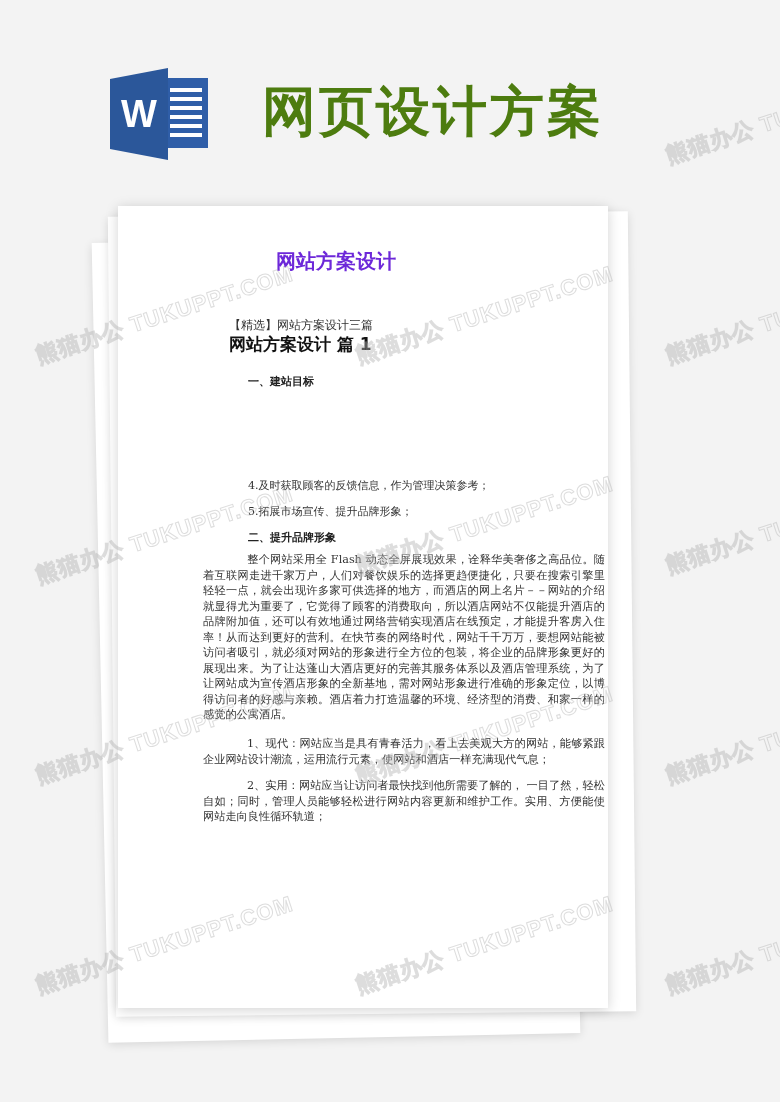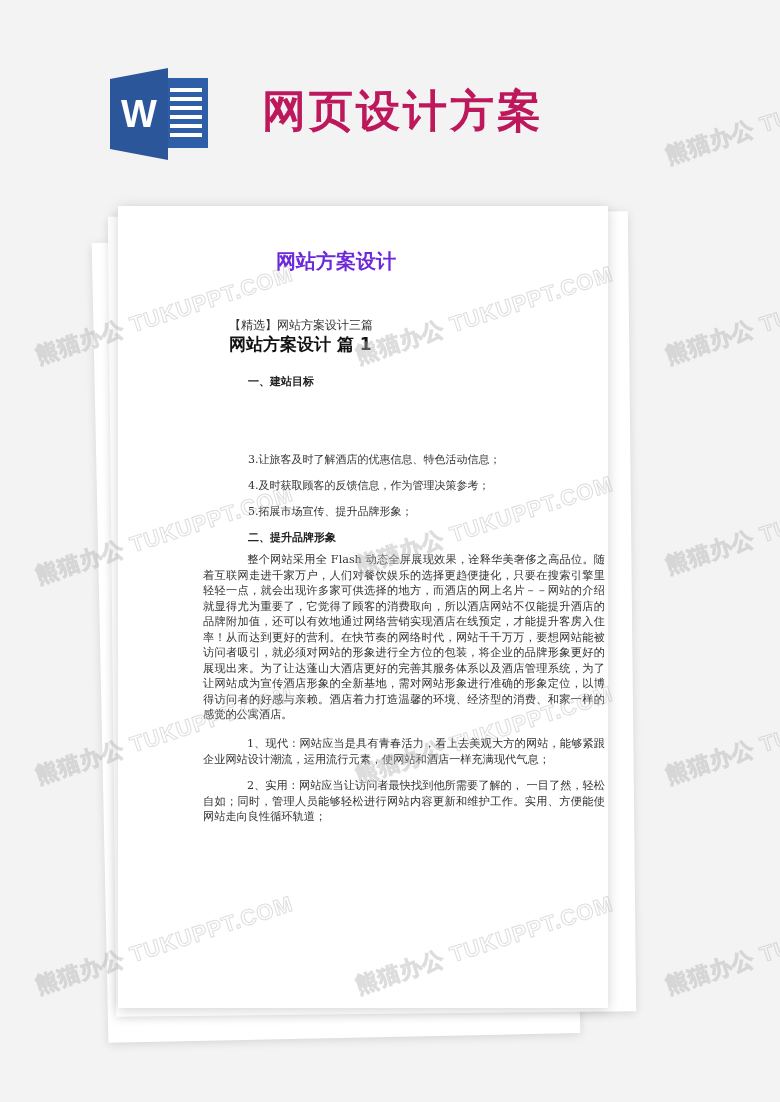--- a/index.html
+++ b/index.html
@@ -19,21 +19,21 @@
     position:absolute; left:0; top:0; width:58px; height:92px;
     background:#2b579a;
     clip-path:polygon(0 12%, 100% 0, 100% 100%, 0 88%);
   }
   .word-logo .cover span {
     position:absolute; left:6px; top:24px; width:46px; text-align:center;
     color:#fff; font-family:"Liberation Sans", sans-serif; font-weight:bold; font-size:38px; line-height:44px;
   }
   .banner-title {
     position:absolute; left:262px; top:80px;
-    font-size:44px; font-weight:bold; color:#be185d; letter-spacing:3px; line-height:62px;
+    font-size:54px; font-weight:bold; color:#4d7c0f; letter-spacing:3px; line-height:62px;
   }
   .page {
     position:absolute; background:#fff;
   }
   .page.back2 { left:100px; top:238px; width:472px; height:800px; transform:rotate(-1.2deg); box-shadow:0 2px 10px rgba(0,0,0,0.12); }
   .page.back1 { left:112px; top:214px; width:520px; height:800px; transform:rotate(-0.6deg); box-shadow:0 2px 10px rgba(0,0,0,0.12); }
   .page.front { left:118px; top:206px; width:490px; height:802px; box-shadow:0 2px 12px rgba(0,0,0,0.18); }
   .doc-content { position:absolute; left:0; top:0; width:780px; height:1102px; }
   .doc-title { position:absolute; left:0; top:248px; width:622px; text-align:center; font-size:20px; font-weight:bold; color:#6d28d9; padding-left:50px; box-sizing:border-box; }
   .subtitle { position:absolute; left:229px; top:317px; font-size:12px; color:#333; }
@@ -73,21 +73,20 @@
 <div class="page back2"></div>
 <div class="page back1"></div>
 <div class="page front"></div>
 
 <div class="doc-content">
   <div class="doc-title">网站方案设计</div>
   <div class="subtitle">【精选】网站方案设计三篇</div>
   <div class="part-title">网站方案设计  篇 1</div>
 
   <div class="sec-head" style="top:374px">一、建站目标</div>
-  <div class="goal" style="top:452px">3.让旅客及时了解酒店的优惠信息、特色活动信息；</div>
   <div class="goal" style="top:478px">4.及时获取顾客的反馈信息，作为管理决策参考；</div>
   <div class="goal" style="top:504px">5.拓展市场宣传、提升品牌形象；</div>
 
   <div class="sec-head" style="top:530px">二、提升品牌形象</div>
 
   <div class="para" style="top:552px"><span class="indent"></span><span>整个网站采用全 Flash 动态全屏展现效果，诠释华美奢侈之高品位。随着互联网走进千家万户，人们对餐饮娱乐的选择更趋便捷化，只要在搜索引擎里轻轻一点，就会出现许多家可供选择的地方，而酒店的网上名片－－网站的介绍就显得尤为重要了，它觉得了顾客的消费取向，所以酒店网站不仅能提升酒店的品牌附加值，还可以有效地通过网络营销实现酒店在线预定，才能提升客房入住率！从而达到更好的营利。在快节奏的网络时代，网站千千万万，要想网站能被访问者吸引，就必须对网站的形象进行全方位的包装，将企业的品牌形象更好的展现出来。为了让达蓬山大酒店更好的完善其服务体系以及酒店管理系统，为了让网站成为宣传酒店形象的全新基地，需对网站形象进行准确的形象定位，以博得访问者的好感与亲赖。酒店着力打造温馨的环境、经济型的消费、和家一样的感觉的公寓酒店。</span></div>
 
 
   <div class="para" style="top:736px"><span class="indent"></span><span>1、现代：网站应当是具有青春活力，看上去美观大方的网站，能够紧跟企业网站设计潮流，运用流行元素，使网站和酒店一样充满现代气息；</span></div>
 

